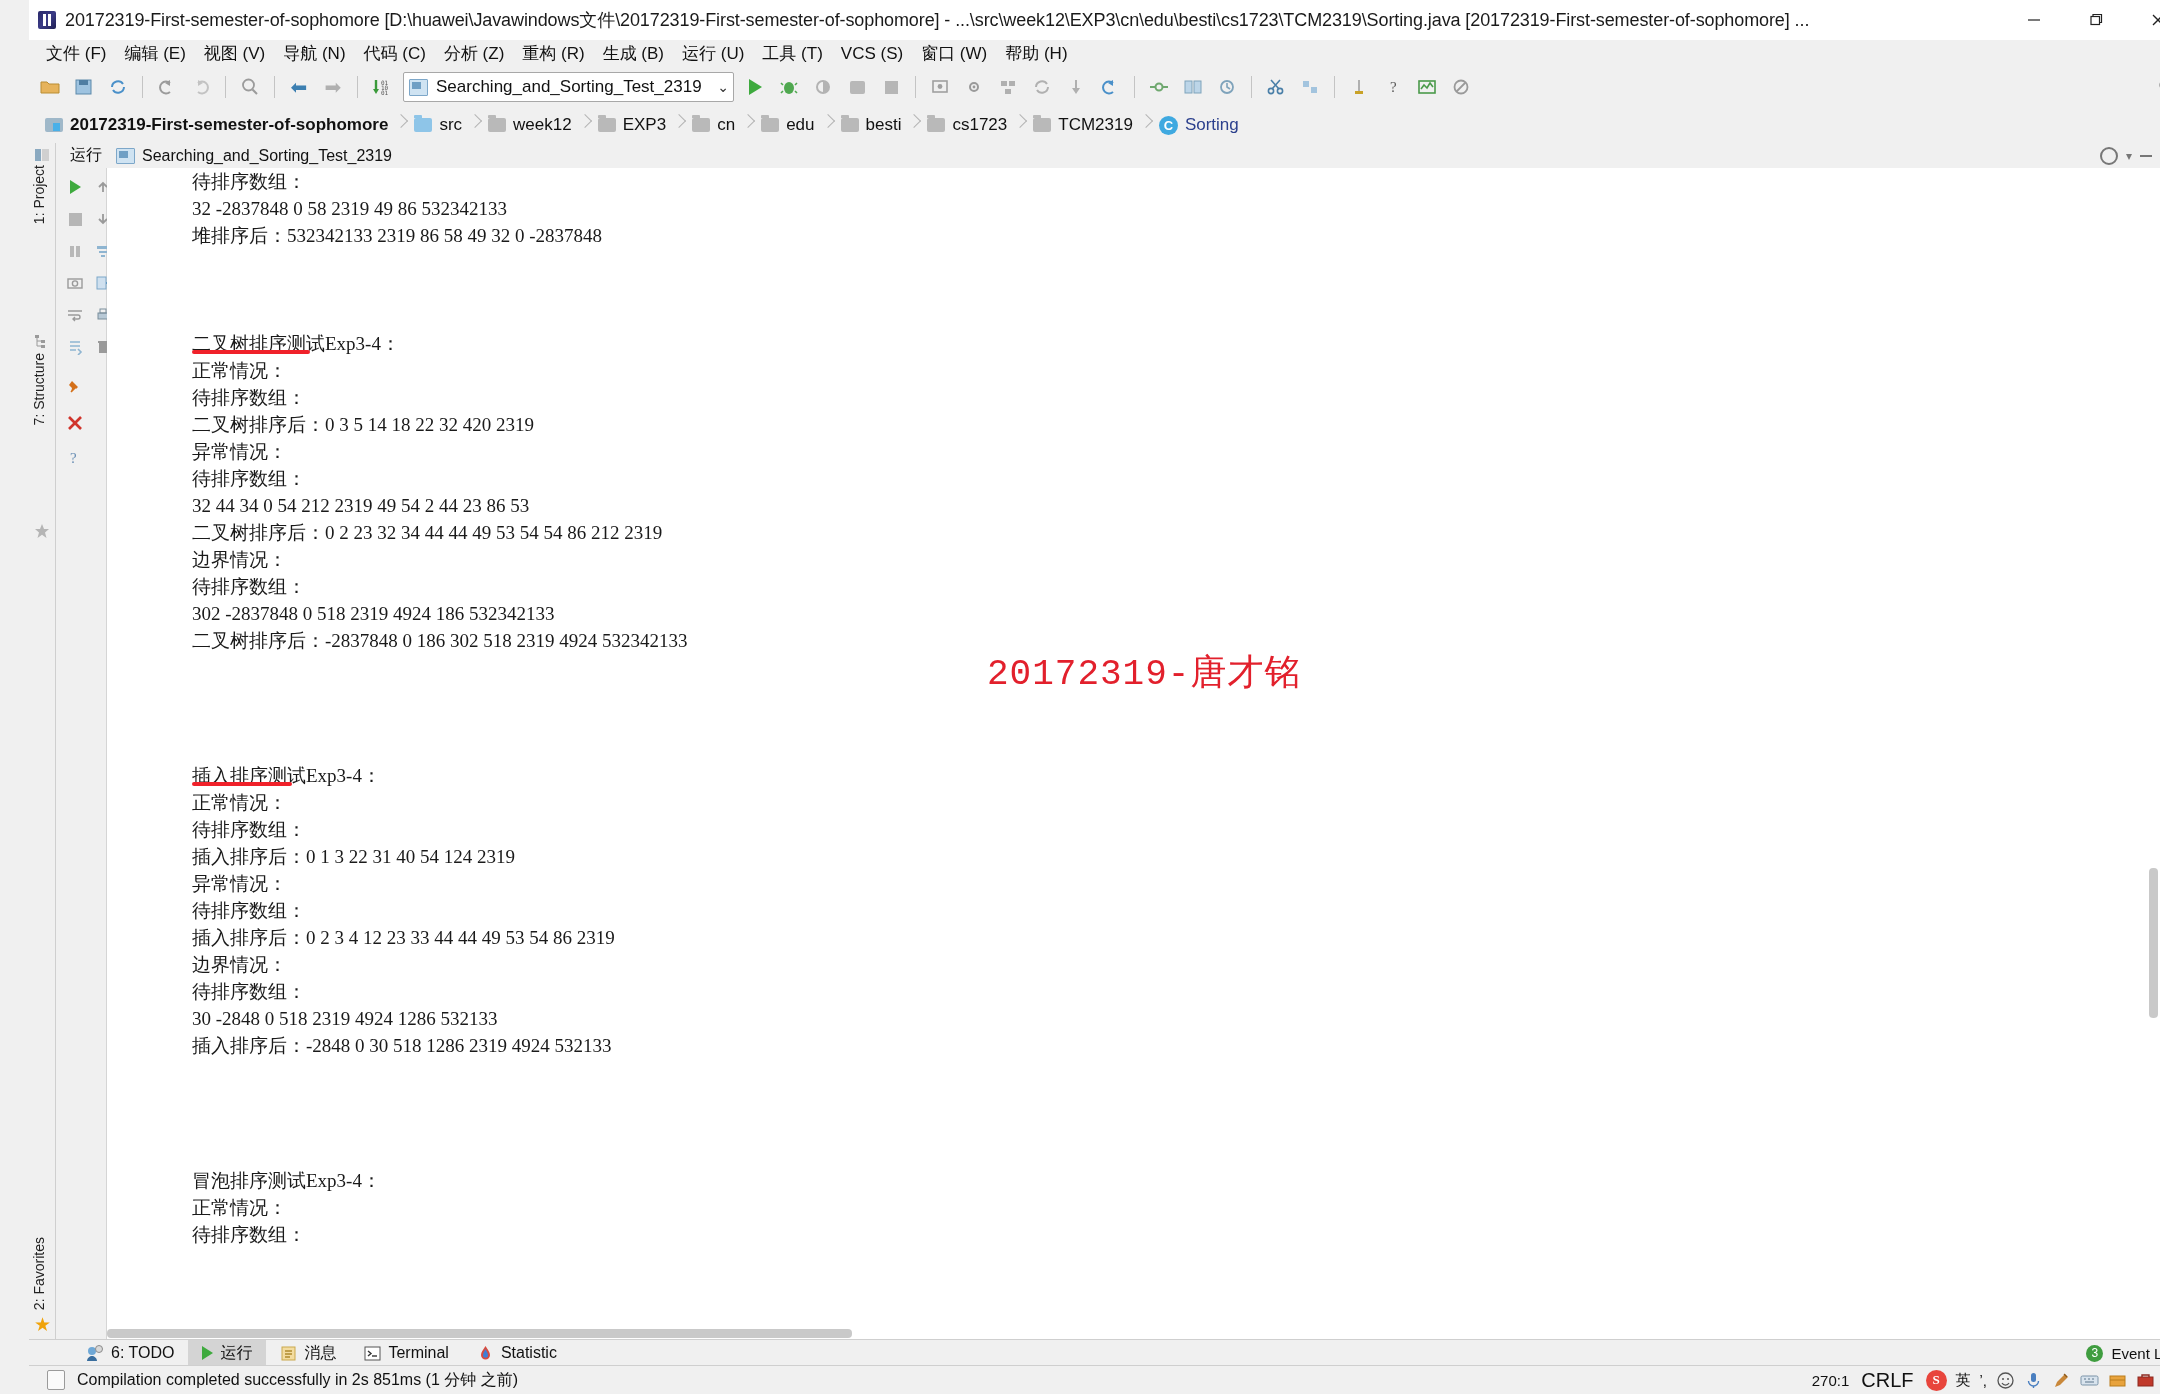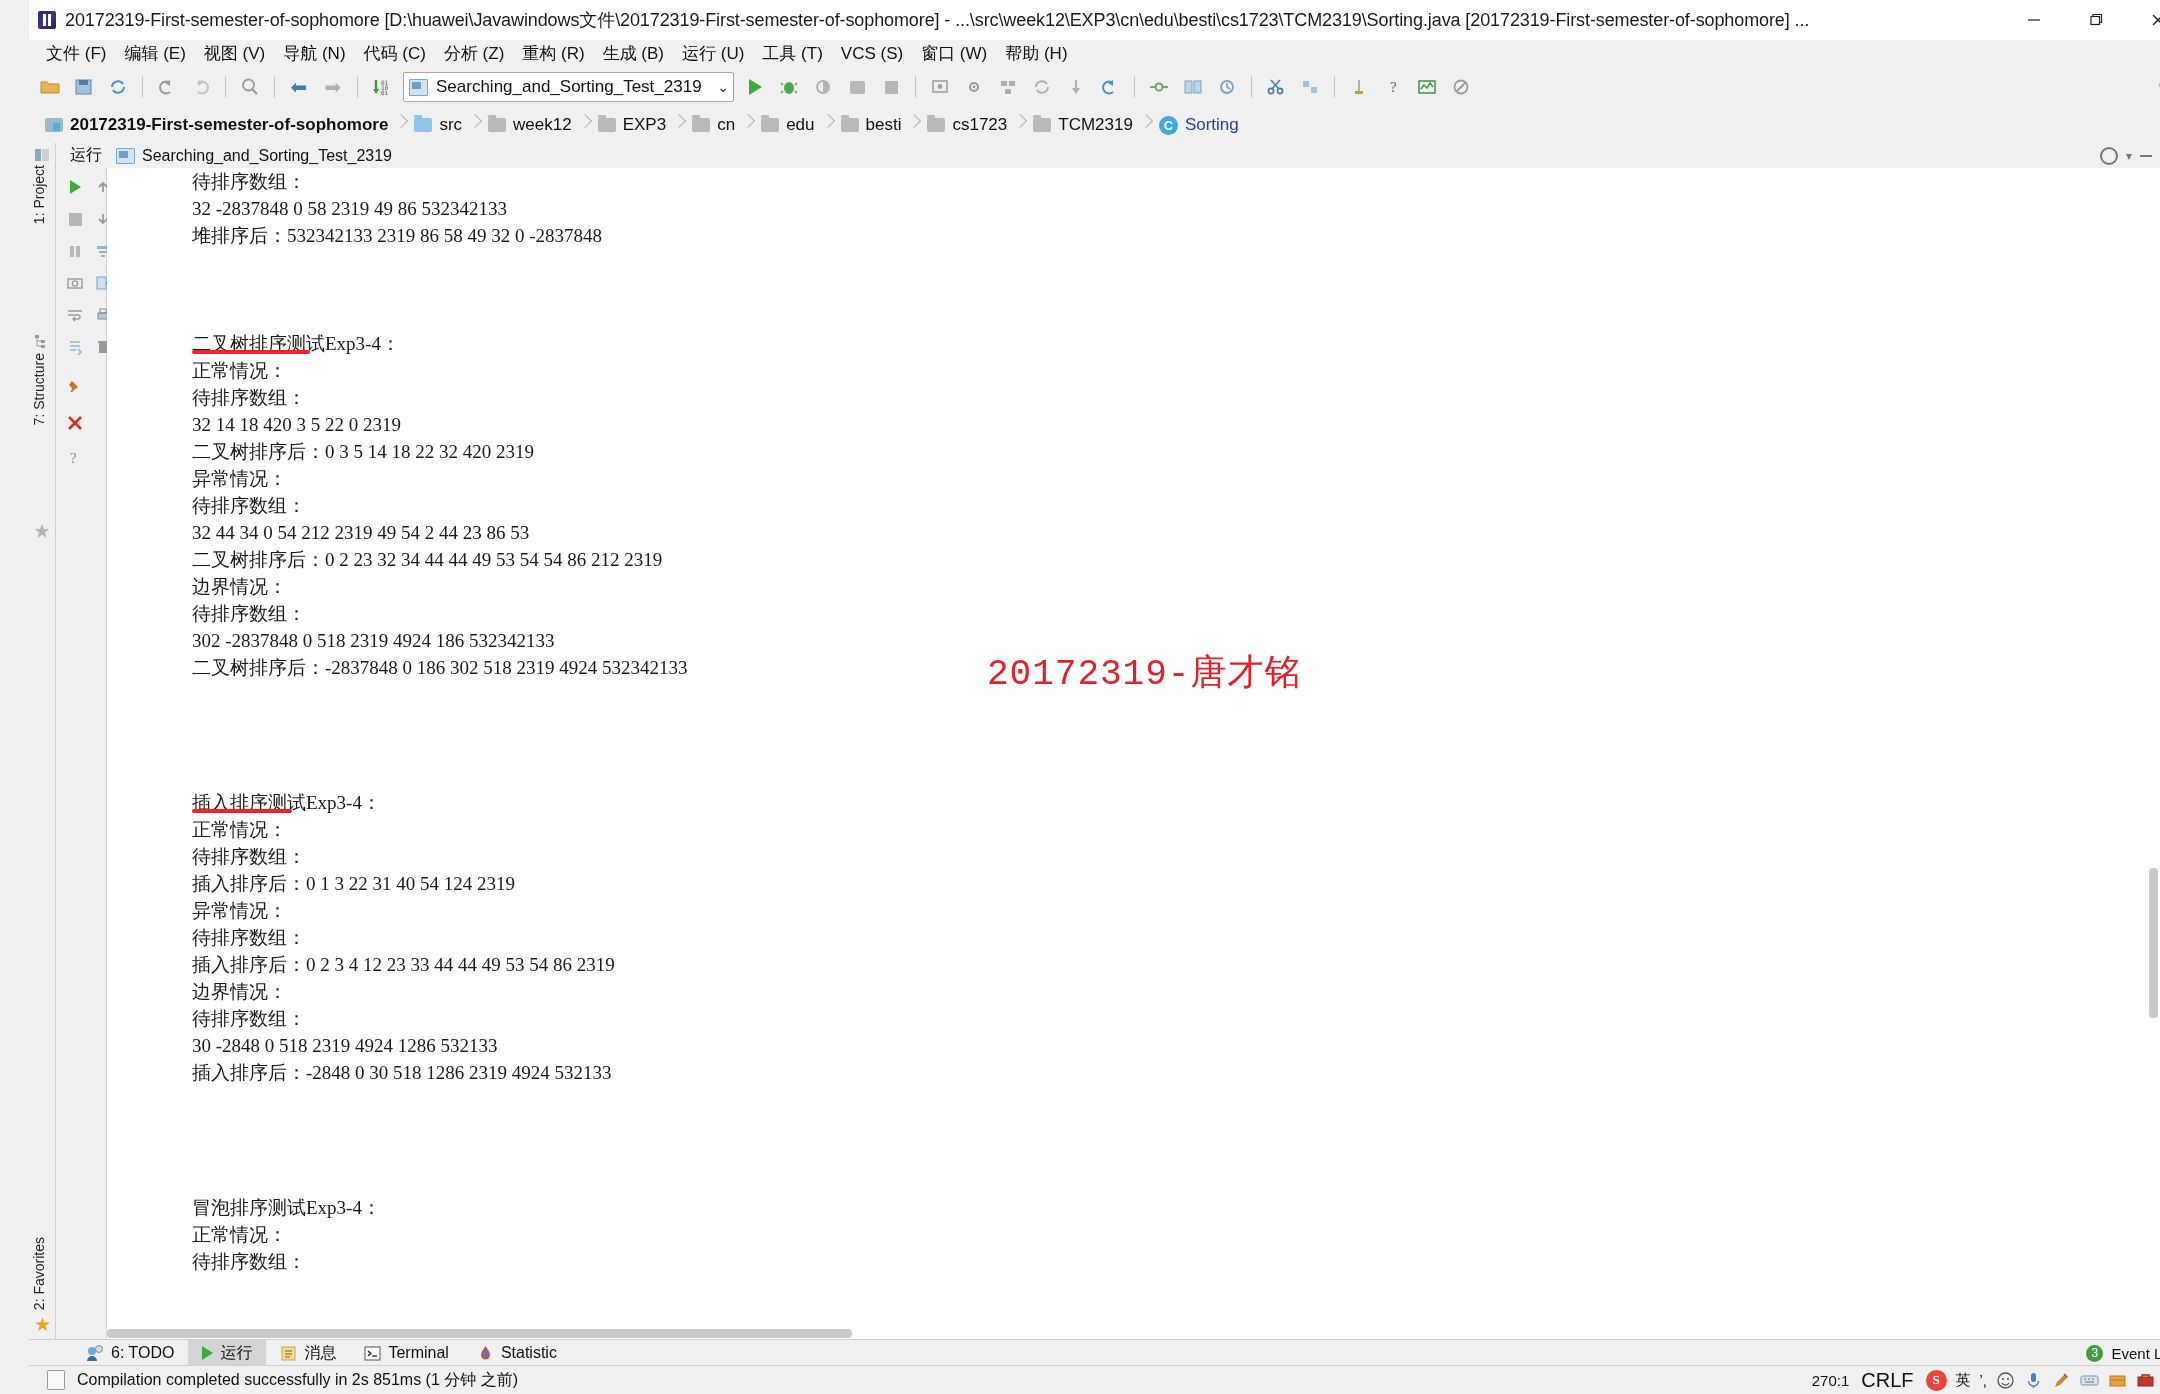--- a/index.html
+++ b/index.html
@@ -666,21 +666,20 @@
 
       <div class="line">待排序数组：</div>
           <div class="line">32 -2837848 0 58 2319 49 86 532342133</div>
           <div class="line">堆排序后：532342133 2319 86 58 49 32 0 -2837848</div>
           <div class="line blank"> </div>
           <div class="line blank"> </div>
           <div class="line blank"> </div>
           <div class="line underlined">二叉树排序测试Exp3-4：<span class="ul" style="width: 118px;"></span></div>
           <div class="line">正常情况：</div>
           <div class="line">待排序数组：</div>
-          <div class="line">32 14 18 420 3 5 22 0 2319</div>
           <div class="line">二叉树排序后：0 3 5 14 18 22 32 420 2319</div>
           <div class="line">异常情况：</div>
           <div class="line">待排序数组：</div>
           <div class="line">32 44 34 0 54 212 2319 49 54 2 44 23 86 53</div>
           <div class="line">二叉树排序后：0 2 23 32 34 44 44 49 53 54 54 86 212 2319</div>
           <div class="line">边界情况：</div>
           <div class="line">待排序数组：</div>
           <div class="line">302 -2837848 0 518 2319 4924 186 532342133</div>
           <div class="line">二叉树排序后：-2837848 0 186 302 518 2319 4924 532342133</div>
           <div class="line blank"> </div>

